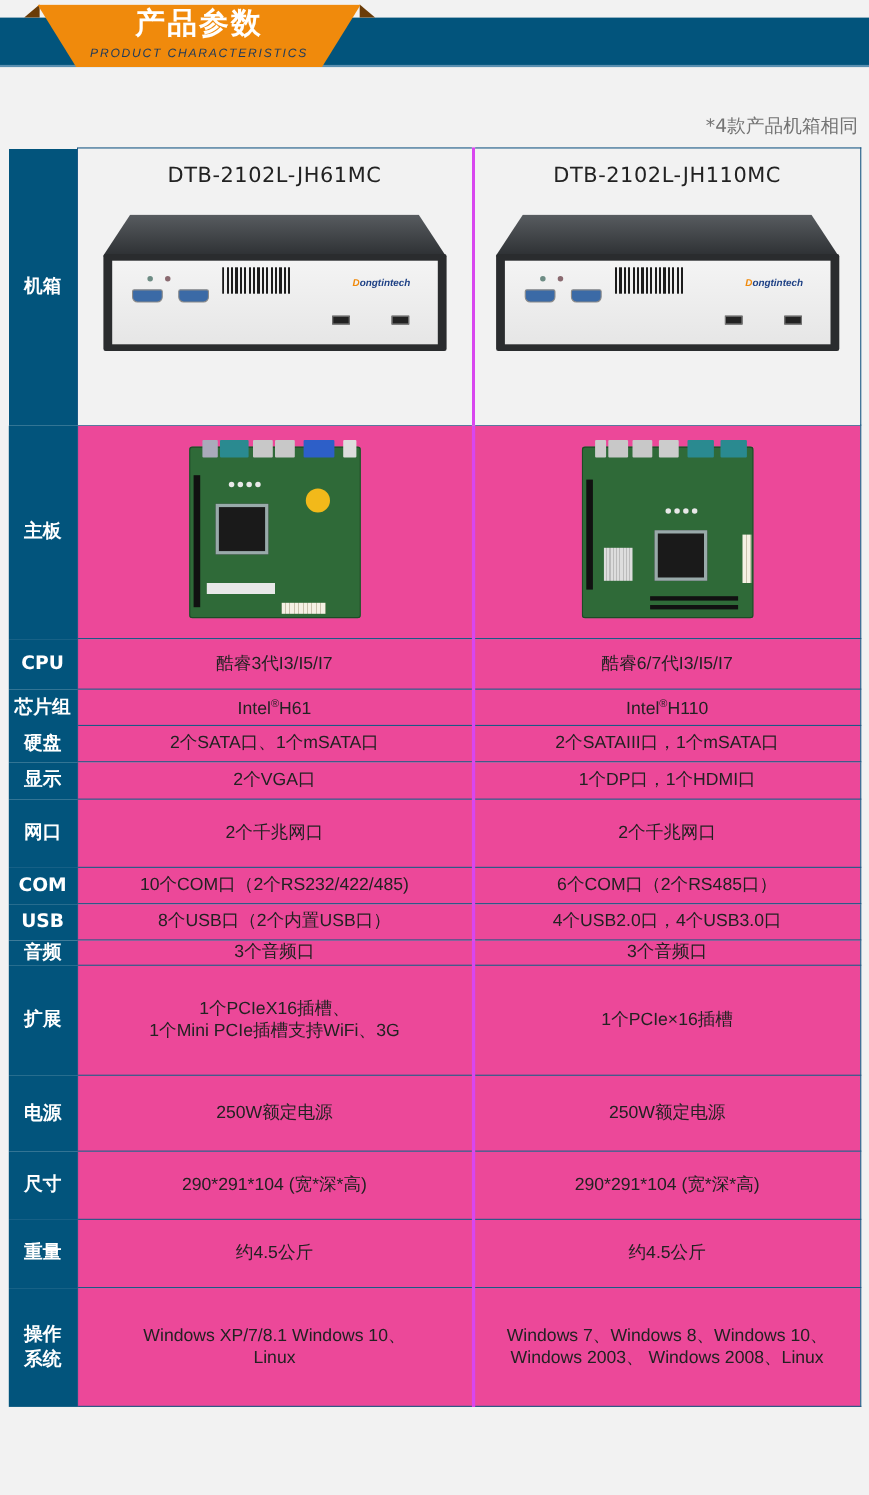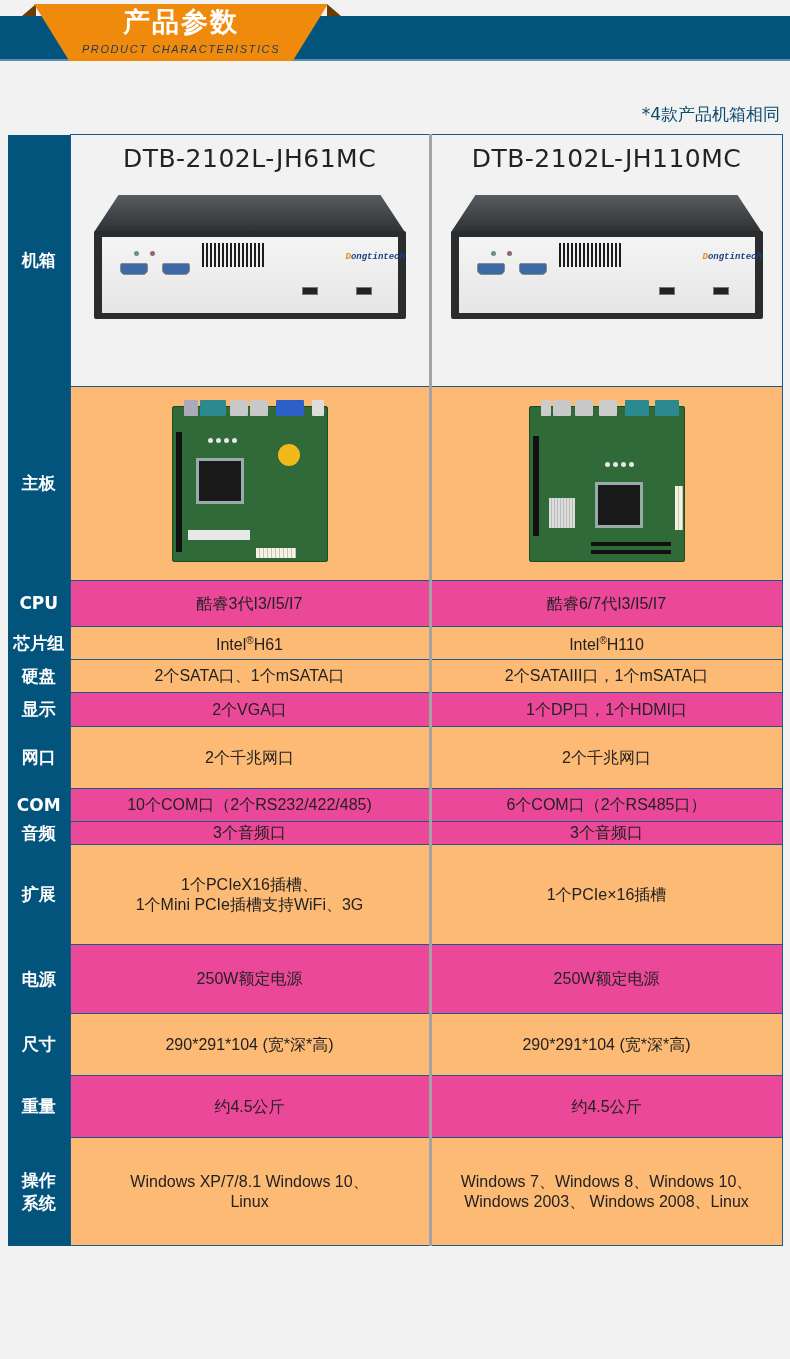--- a/index.html
+++ b/index.html
@@ -26,41 +26,41 @@
     position: absolute; left: 34px; top: 6px; width: 294px; text-align: center;
     color: #ffffff; font-size: 27px; font-weight: bold; letter-spacing: 2px; line-height: 32px;
   }
   .banner-sub {
     position: absolute; left: 34px; top: 42px; width: 294px; text-align: center;
     color: #1d3a5c; font-size: 11px; font-style: italic; letter-spacing: 1.6px; line-height: 14px;
     font-family: "Liberation Sans", sans-serif;
   }
   .note {
     position: absolute; right: 10px; top: 103px;
-    font-size: 17px; color: #0c4a6e;
+    font-size: 17px; color: #737373;
   }
   
   .spec-table {
     position: absolute; left: 8px; top: 134px; width: 774px;
     border-collapse: collapse; table-layout: fixed;
   }
   .spec-table td { padding: 0; border: 1.5px solid #1b5a86; text-align: center; vertical-align: middle; }
   .spec-table td.label {
     width: 62px; background: #02547c; color: #ffffff;
     font-size: 17px; font-weight: bold; line-height: 23px;
     border-top: none; border-bottom: none; border-left: none;
   }
   .spec-table td.v { color: #222222; font-size: 16px; line-height: 20px; font-family: "Liberation Sans", "DejaVu Sans", sans-serif; }
-  .spec-table td.mid { border-left: 3px solid #a3a3a3; }
+  .spec-table td.mid { border-left: 3px solid #d946ef; }
   tr.light td.v { background: #ec4899; }
-  tr.dark td.v { background: #fdba74; }
+  tr.dark td.v { background: #ec4899; }
   tr.chassis td.v { background: #f2f2f2; }
   sup { font-size: 10px; }
   
-  .model-name { font-size: 25px; color: #222; margin-top: 14px; letter-spacing: 0.5px; font-family:"DejaVu Sans", sans-serif; }
+  .model-name { font-size: 19px; color: #222; margin-top: 14px; letter-spacing: 0.5px; font-family:"DejaVu Sans", sans-serif; }
   .chassis {
     position: relative; width: 312px; height: 124px; margin: 26px auto 0;
   }
   .chassis-top {
     position: absolute; left: 0; top: 0; width: 312px; height: 38px;
     background: linear-gradient(#585c60, #2d3033);
     clip-path: polygon(8% 0, 92% 0, 100% 100%, 0 100%);
   }
   .chassis-front {
     position: absolute; left: 0; top: 36px; width: 312px; height: 88px;
@@ -70,21 +70,21 @@
     position: absolute; left: 8px; top: 42px; width: 296px; height: 76px;
     background: linear-gradient(180deg, #f4f4f4, #e6e6e6);
   }
   .led { position:absolute; width:5px; height:5px; border-radius:50%; }
   .led-pwr { left: 40px; top: 56px; background:#6d8c84; }
   .led-hdd { left: 56px; top: 56px; background:#8a6a70; }
   .vent { position:absolute; left: 108px; top: 48px; width: 62px; height: 24px;
     background: repeating-linear-gradient(90deg, #1c1c1c 0 2px, transparent 2px 4px); }
   .db9 { position:absolute; top: 68px; width: 26px; height: 10px; background:#3b6aa6; border-radius:2px 2px 5px 5px; border:1px solid #8a8a8a; }
   .db9-1 { left: 26px; } .db9-2 { left: 68px; }
-  .brand { position:absolute; left: 252px; top: 52px; font-size: 9px; color:#1c3f84; font-style: italic; font-weight: bold; font-family:Liberation Mono, monospace; }
+  .brand { position:absolute; left: 227px; top: 52px; font-size: 9px; color:#1c3f84; font-style: italic; font-weight: bold; font-family:Liberation Sans, sans-serif; }
   .brand b { color:#f08a0c; }
   .usb { position:absolute; top: 92px; width: 14px; height: 6px; background:#222; border:1px solid #777; }
   .usb-1 { left: 208px; } .usb-2 { left: 262px; }
   
   .mobo {
     position: relative; width: 156px; height: 156px; margin: 0 auto;
     background: #2f6a38; border-radius: 3px;
     box-shadow: inset 0 0 0 1px #1e4a26;
   }
   .mobo .io { position:absolute; top:-6px; height:16px; border-radius:1px; }
@@ -220,20 +220,25 @@
   <tr class="dark" style="height:62px">
     <td class="label">网口</td>
     <td class="v">2个千兆网口</td>
     <td class="v mid">2个千兆网口</td>
   </tr>
   <tr class="light" style="height:33px">
     <td class="label">COM</td>
     <td class="v">10个COM口（2个RS232/422/485)</td>
     <td class="v mid">6个COM口（2个RS485口）</td>
   </tr>
+  <tr class="dark" style="height:33px">
+    <td class="label">USB</td>
+    <td class="v">8个USB口（2个内置USB口）</td>
+    <td class="v mid">4个USB2.0口，4个USB3.0口</td>
+  </tr>
   <tr class="light" style="height:20px">
     <td class="label">音频</td>
     <td class="v">3个音频口</td>
     <td class="v mid">3个音频口</td>
   </tr>
   <tr class="dark" style="height:100px">
     <td class="label">扩展</td>
     <td class="v">
       <div>1个PCIeX16插槽、</div>
       <div>1个Mini PCIe插槽支持WiFi、3G</div>

